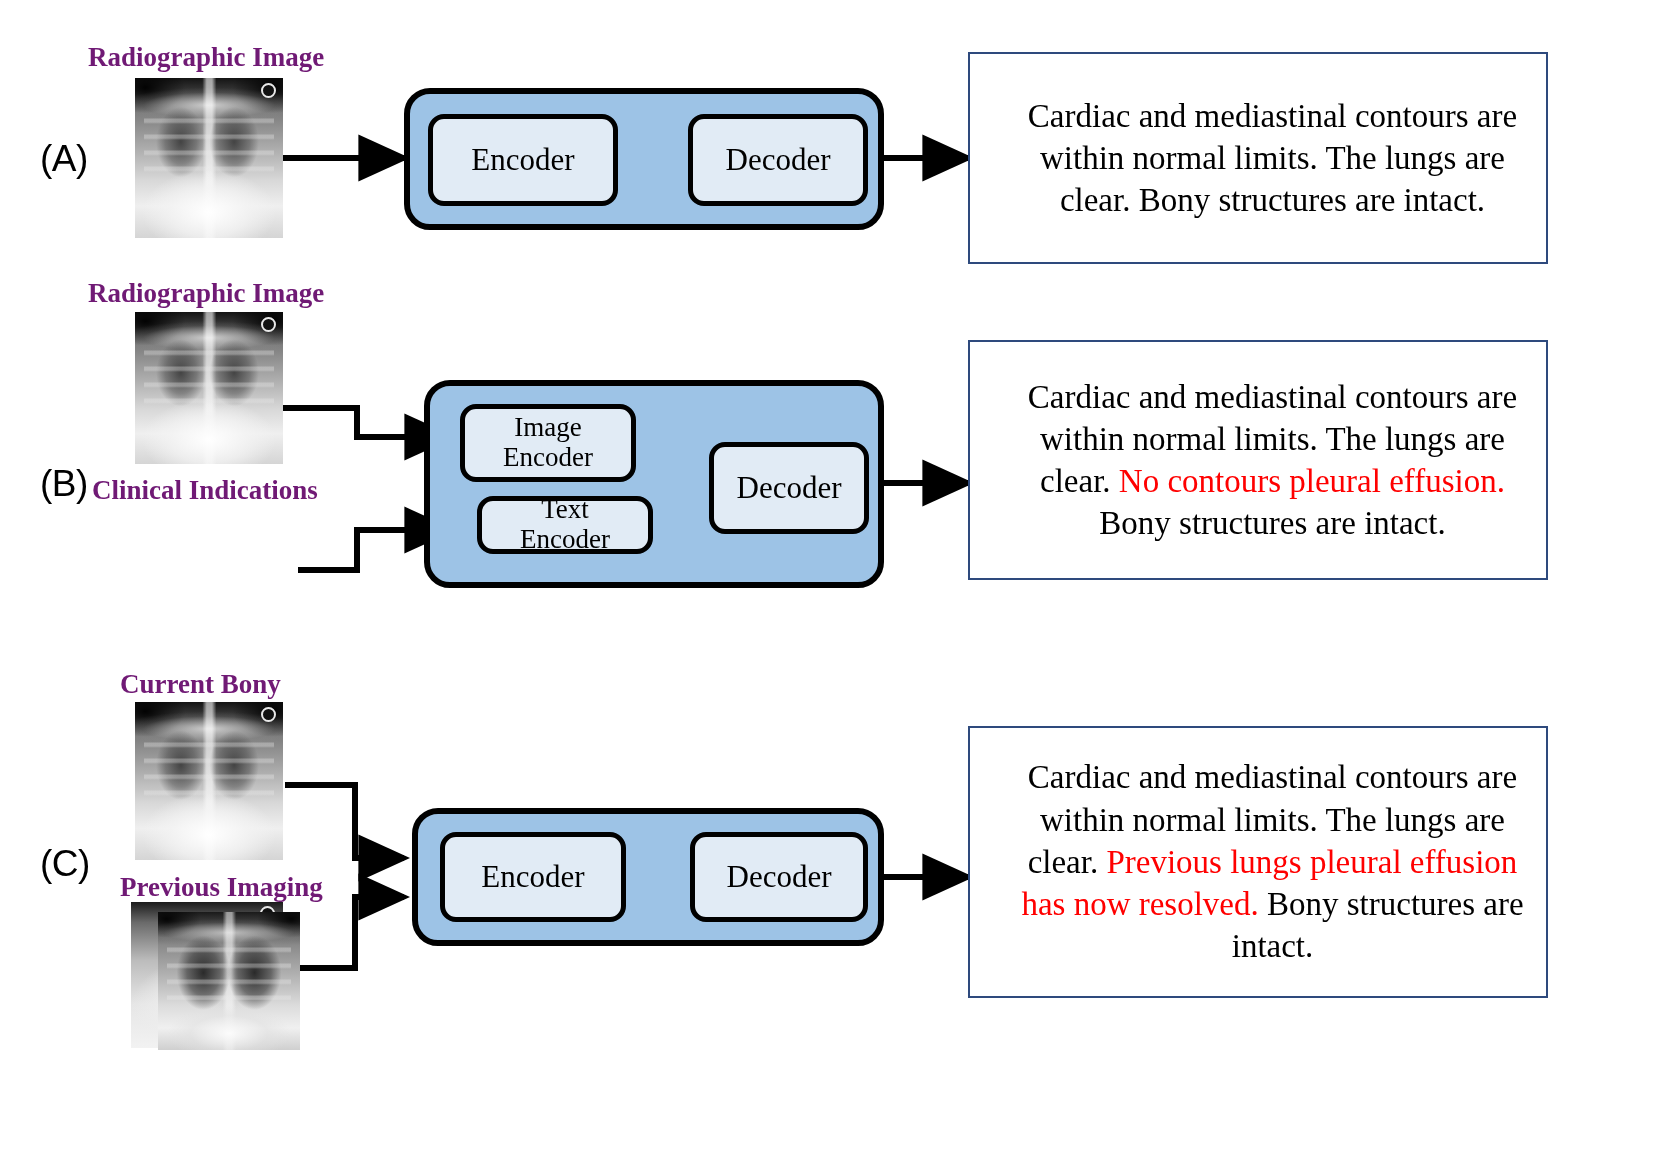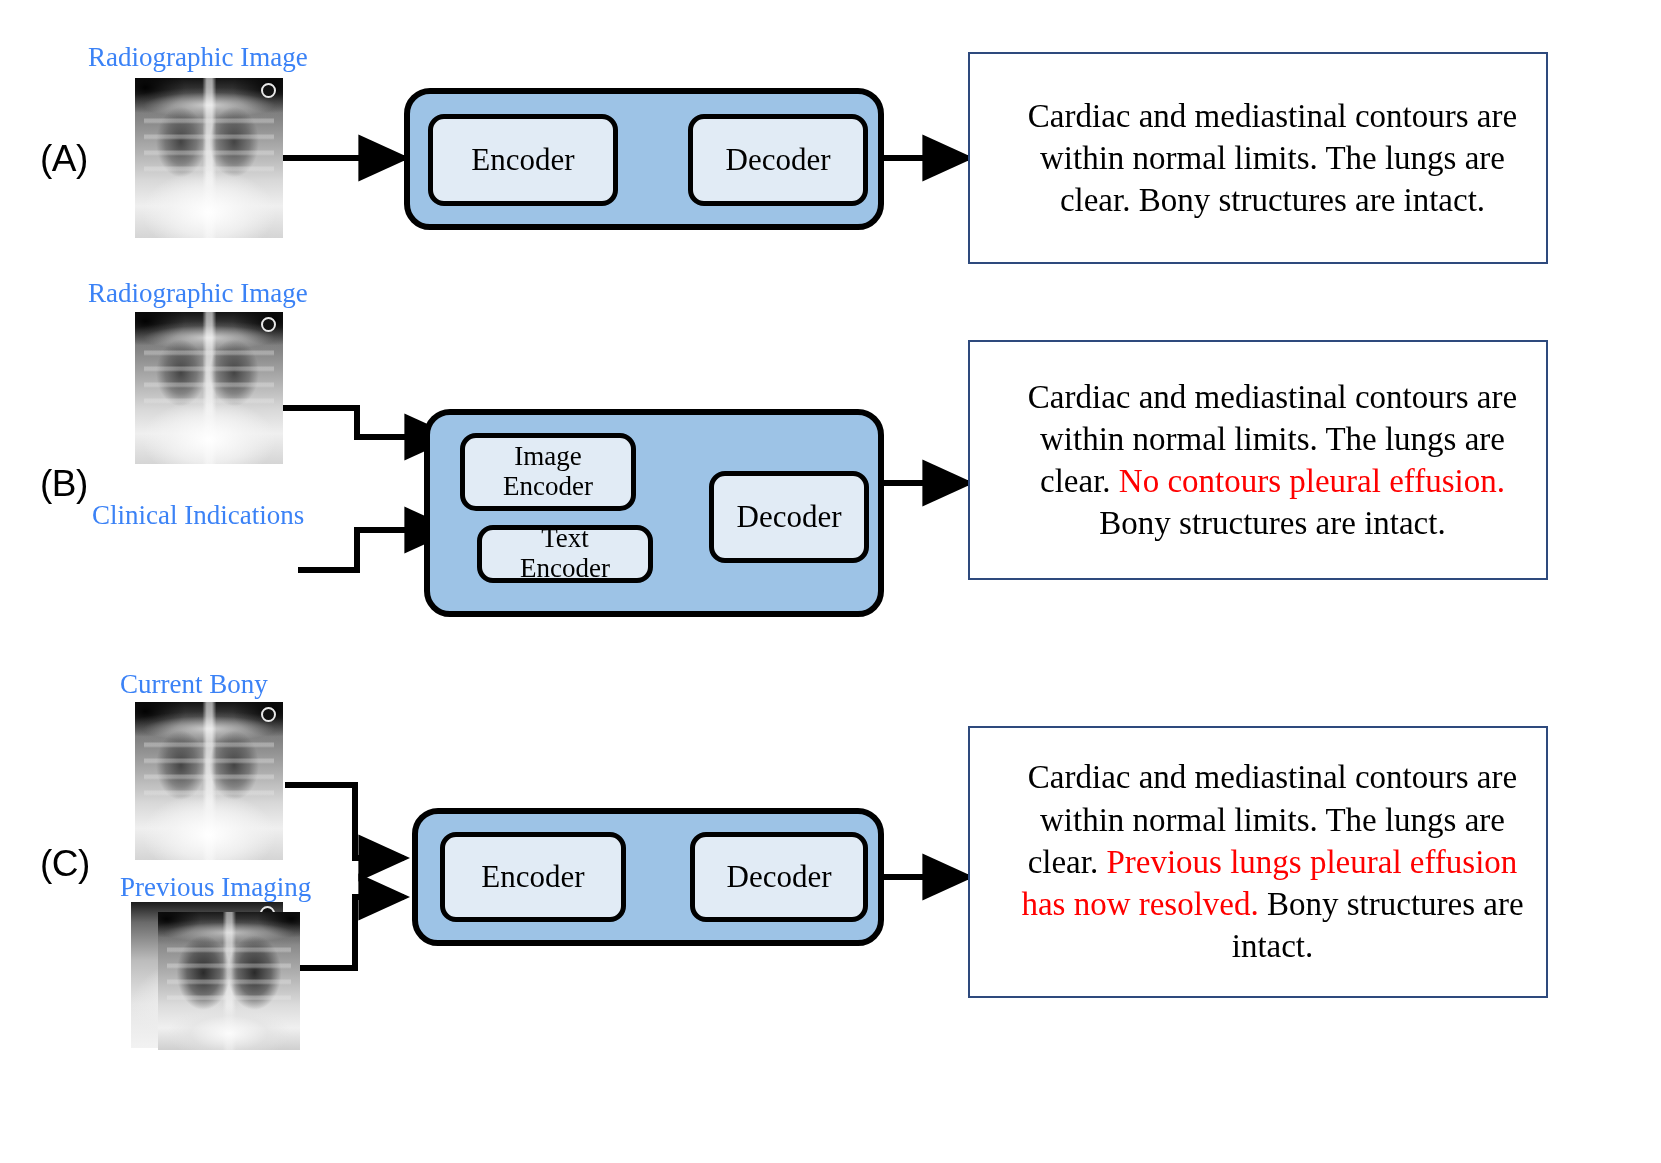--- a/index.html
+++ b/index.html
@@ -31,23 +31,24 @@
     color: #000000;
     line-height: 1;
     letter-spacing: -0.5px;
   }
 
   
   .caption {
     position: absolute;
     font-family: "Liberation Serif", "DejaVu Serif", serif;
     font-size: 27px;
-    color: #3b82f6;
+    color: #701a75;
     line-height: 1;
     white-space: nowrap;
+    font-weight: bold;
   }
 
   
   .xray {
     position: absolute;
     background: #0a0a0a;
     overflow: hidden;
   }
   .xray .film {
     position: absolute;
@@ -245,24 +246,24 @@
   <div class="panel-letter" style="left:40px; top:465px;">(B)</div>
 
   <div class="caption" style="left:88px; top:280px;">Radiographic Image</div>
 
   <div class="xray" style="left:135px; top:312px; width:148px; height:152px;">
     <div class="film"></div>
     <div class="ribs"></div>
     <div class="corner-mark"></div>
   </div>
 
-  <div class="caption" style="left:92px; top:502px;text-align:right;">Clinical Indications</div>
-
-
-  <div class="model-box" style="left:424px; top:380px; width:460px; height:208px;margin-top:29px;">
+  <div class="caption" style="left:92px; top:477px;text-align:right;">Clinical Indications</div>
+
+
+  <div class="model-box" style="left:424px; top:380px; width:460px; height:208px;">
     <div class="sub-box small" style="left:30px; top:18px; width:176px; height:78px;">
       <span class="lbl">Image
 Encoder</span>
     </div>
     <div class="sub-box small" style="left:47px; top:110px; width:176px; height:58px;">
       <span class="lbl">Text
 Encoder</span>
     </div>
     <div class="sub-box" style="left:279px; top:56px; width:160px; height:92px;">
       <span class="lbl">Decoder</span>

